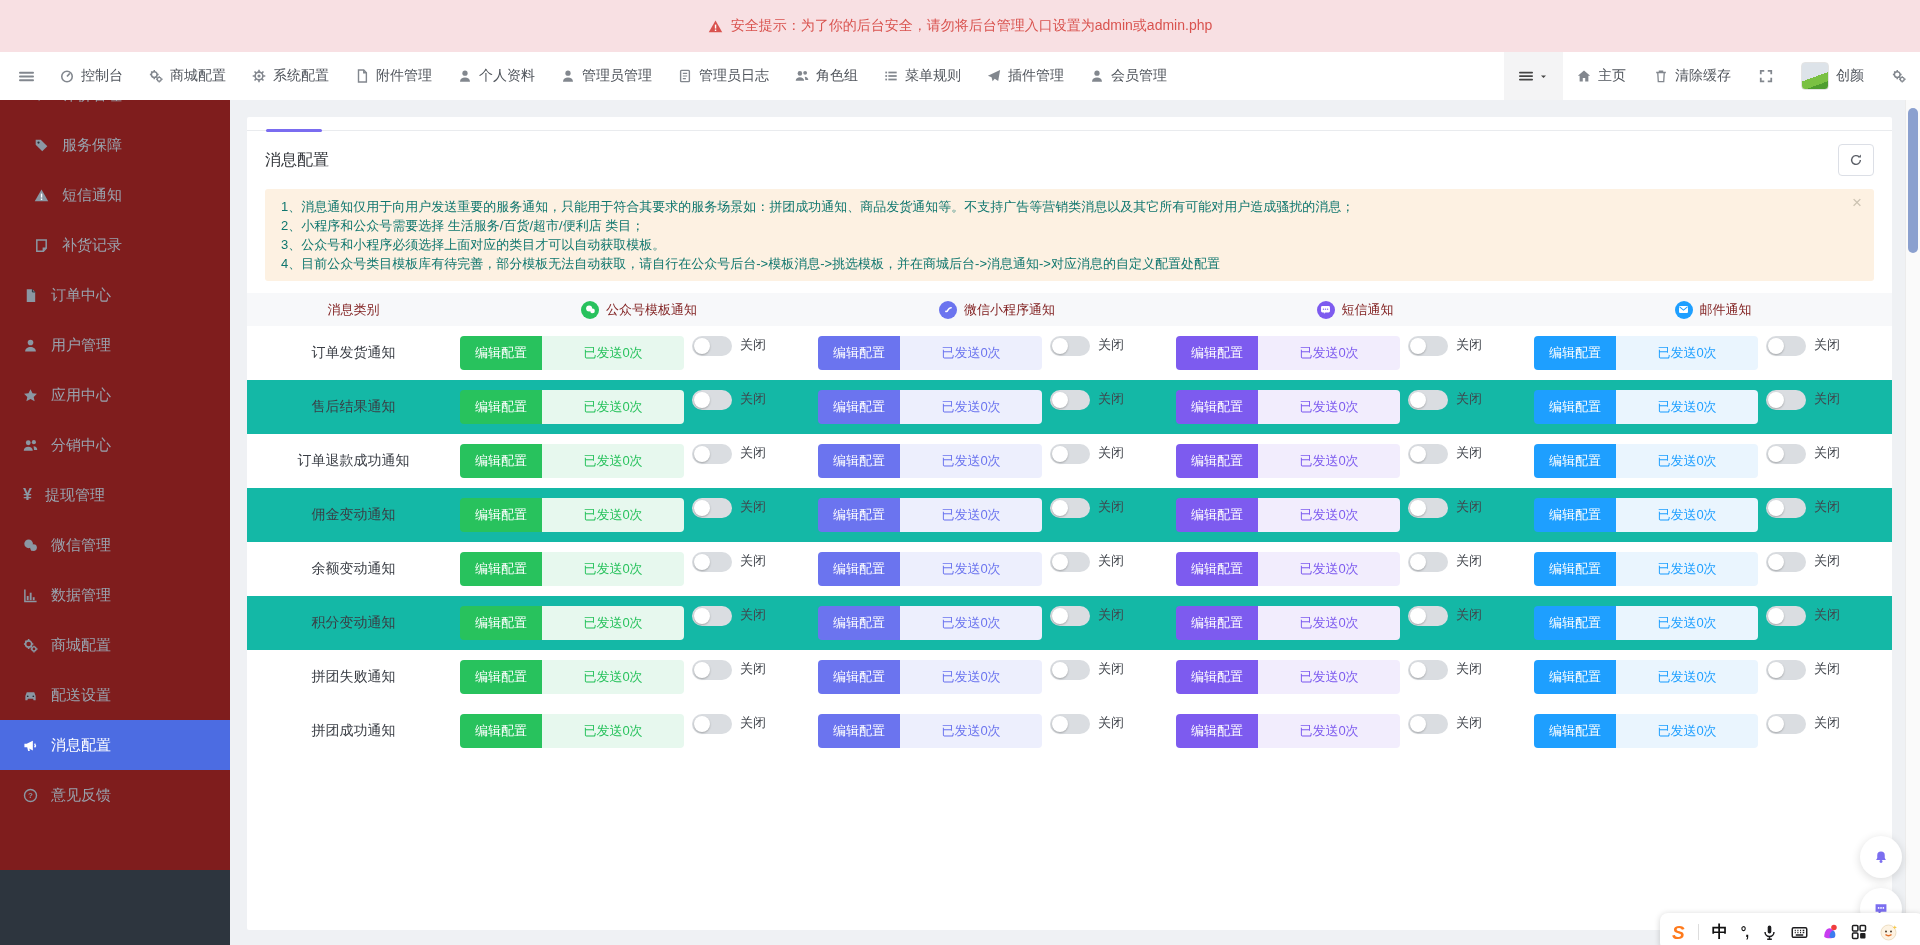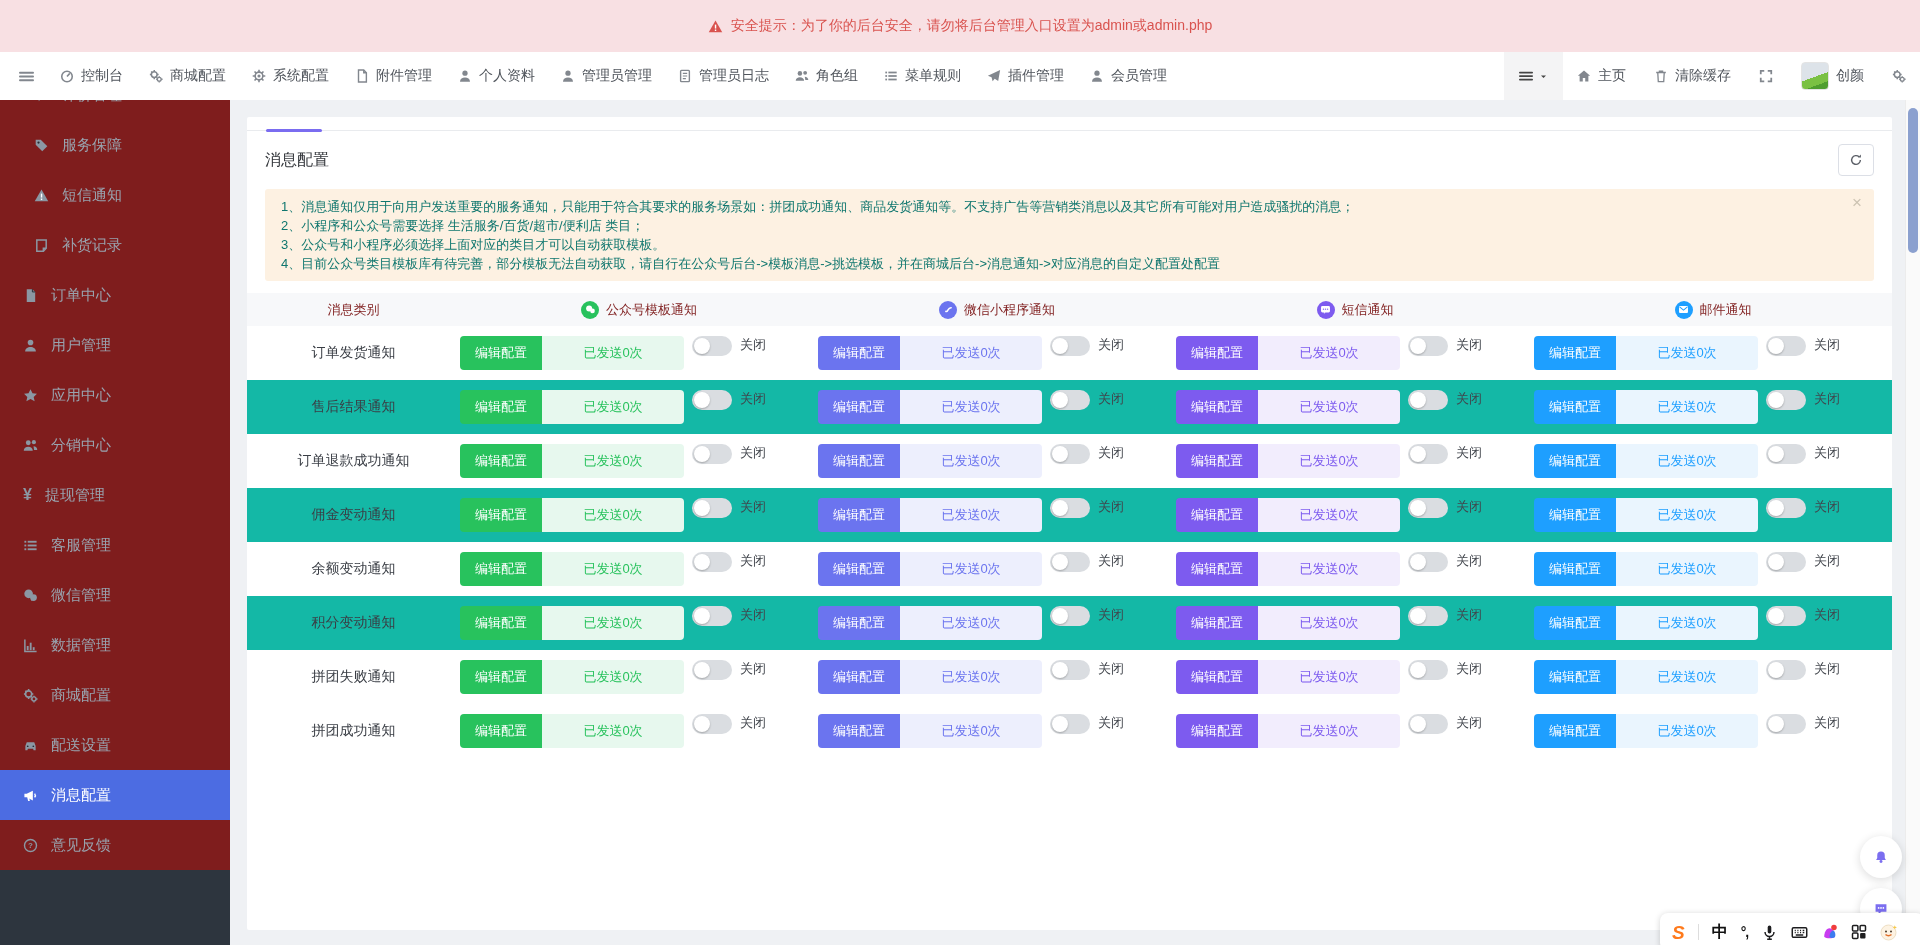--- a/index.html
+++ b/index.html
@@ -350,36 +350,20 @@
       </div>
       <div class="side-item">
         <span class="ic">
           <span style="font-size:16px;font-weight:bold;line-height:1">¥</span>
         </span>
         <span>提现管理</span>
       </div>
       <div class="side-item">
         <span class="ic">
           <svg width="15" height="15" viewBox="0 0 16 16" fill="currentColor">
-            <rect x="1.5" y="3" width="2" height="2"></rect>
-            <rect x="5" y="3" width="9.5" height="2"></rect>
-            <rect x="1.5" y="7" width="2" height="2"></rect>
-            <rect x="5" y="7" width="9.5" height="2"></rect>
-            <rect x="1.5" y="11" width="2" height="2"></rect>
-            <rect x="5" y="11" width="9.5" height="2"></rect>
-          </svg>
-        </span>
-        <span>客服管理</span>
-        <span class="chev"><svg width="12" height="12" viewBox="0 0 16 16" fill="currentColor">
-            <path d="M10.5 2.5L5 8l5.5 5.5" fill="none" stroke="currentColor" stroke-width="1.8"></path>
-          </svg></span>
-      </div>
-      <div class="side-item">
-        <span class="ic">
-          <svg width="15" height="15" viewBox="0 0 16 16" fill="currentColor">
             <circle cx="6" cy="6.2" r="4.6"></circle>
             <circle cx="11.2" cy="10.2" r="3.6"></circle>
             <path d="M8.6 11.8l.3 2 1.8-1.2z"></path>
           </svg>
         </span>
         <span>微信管理</span>
         <span class="chev"><svg width="12" height="12" viewBox="0 0 16 16" fill="currentColor">
             <path d="M10.5 2.5L5 8l5.5 5.5" fill="none" stroke="currentColor" stroke-width="1.8"></path>
           </svg></span>
       </div>

